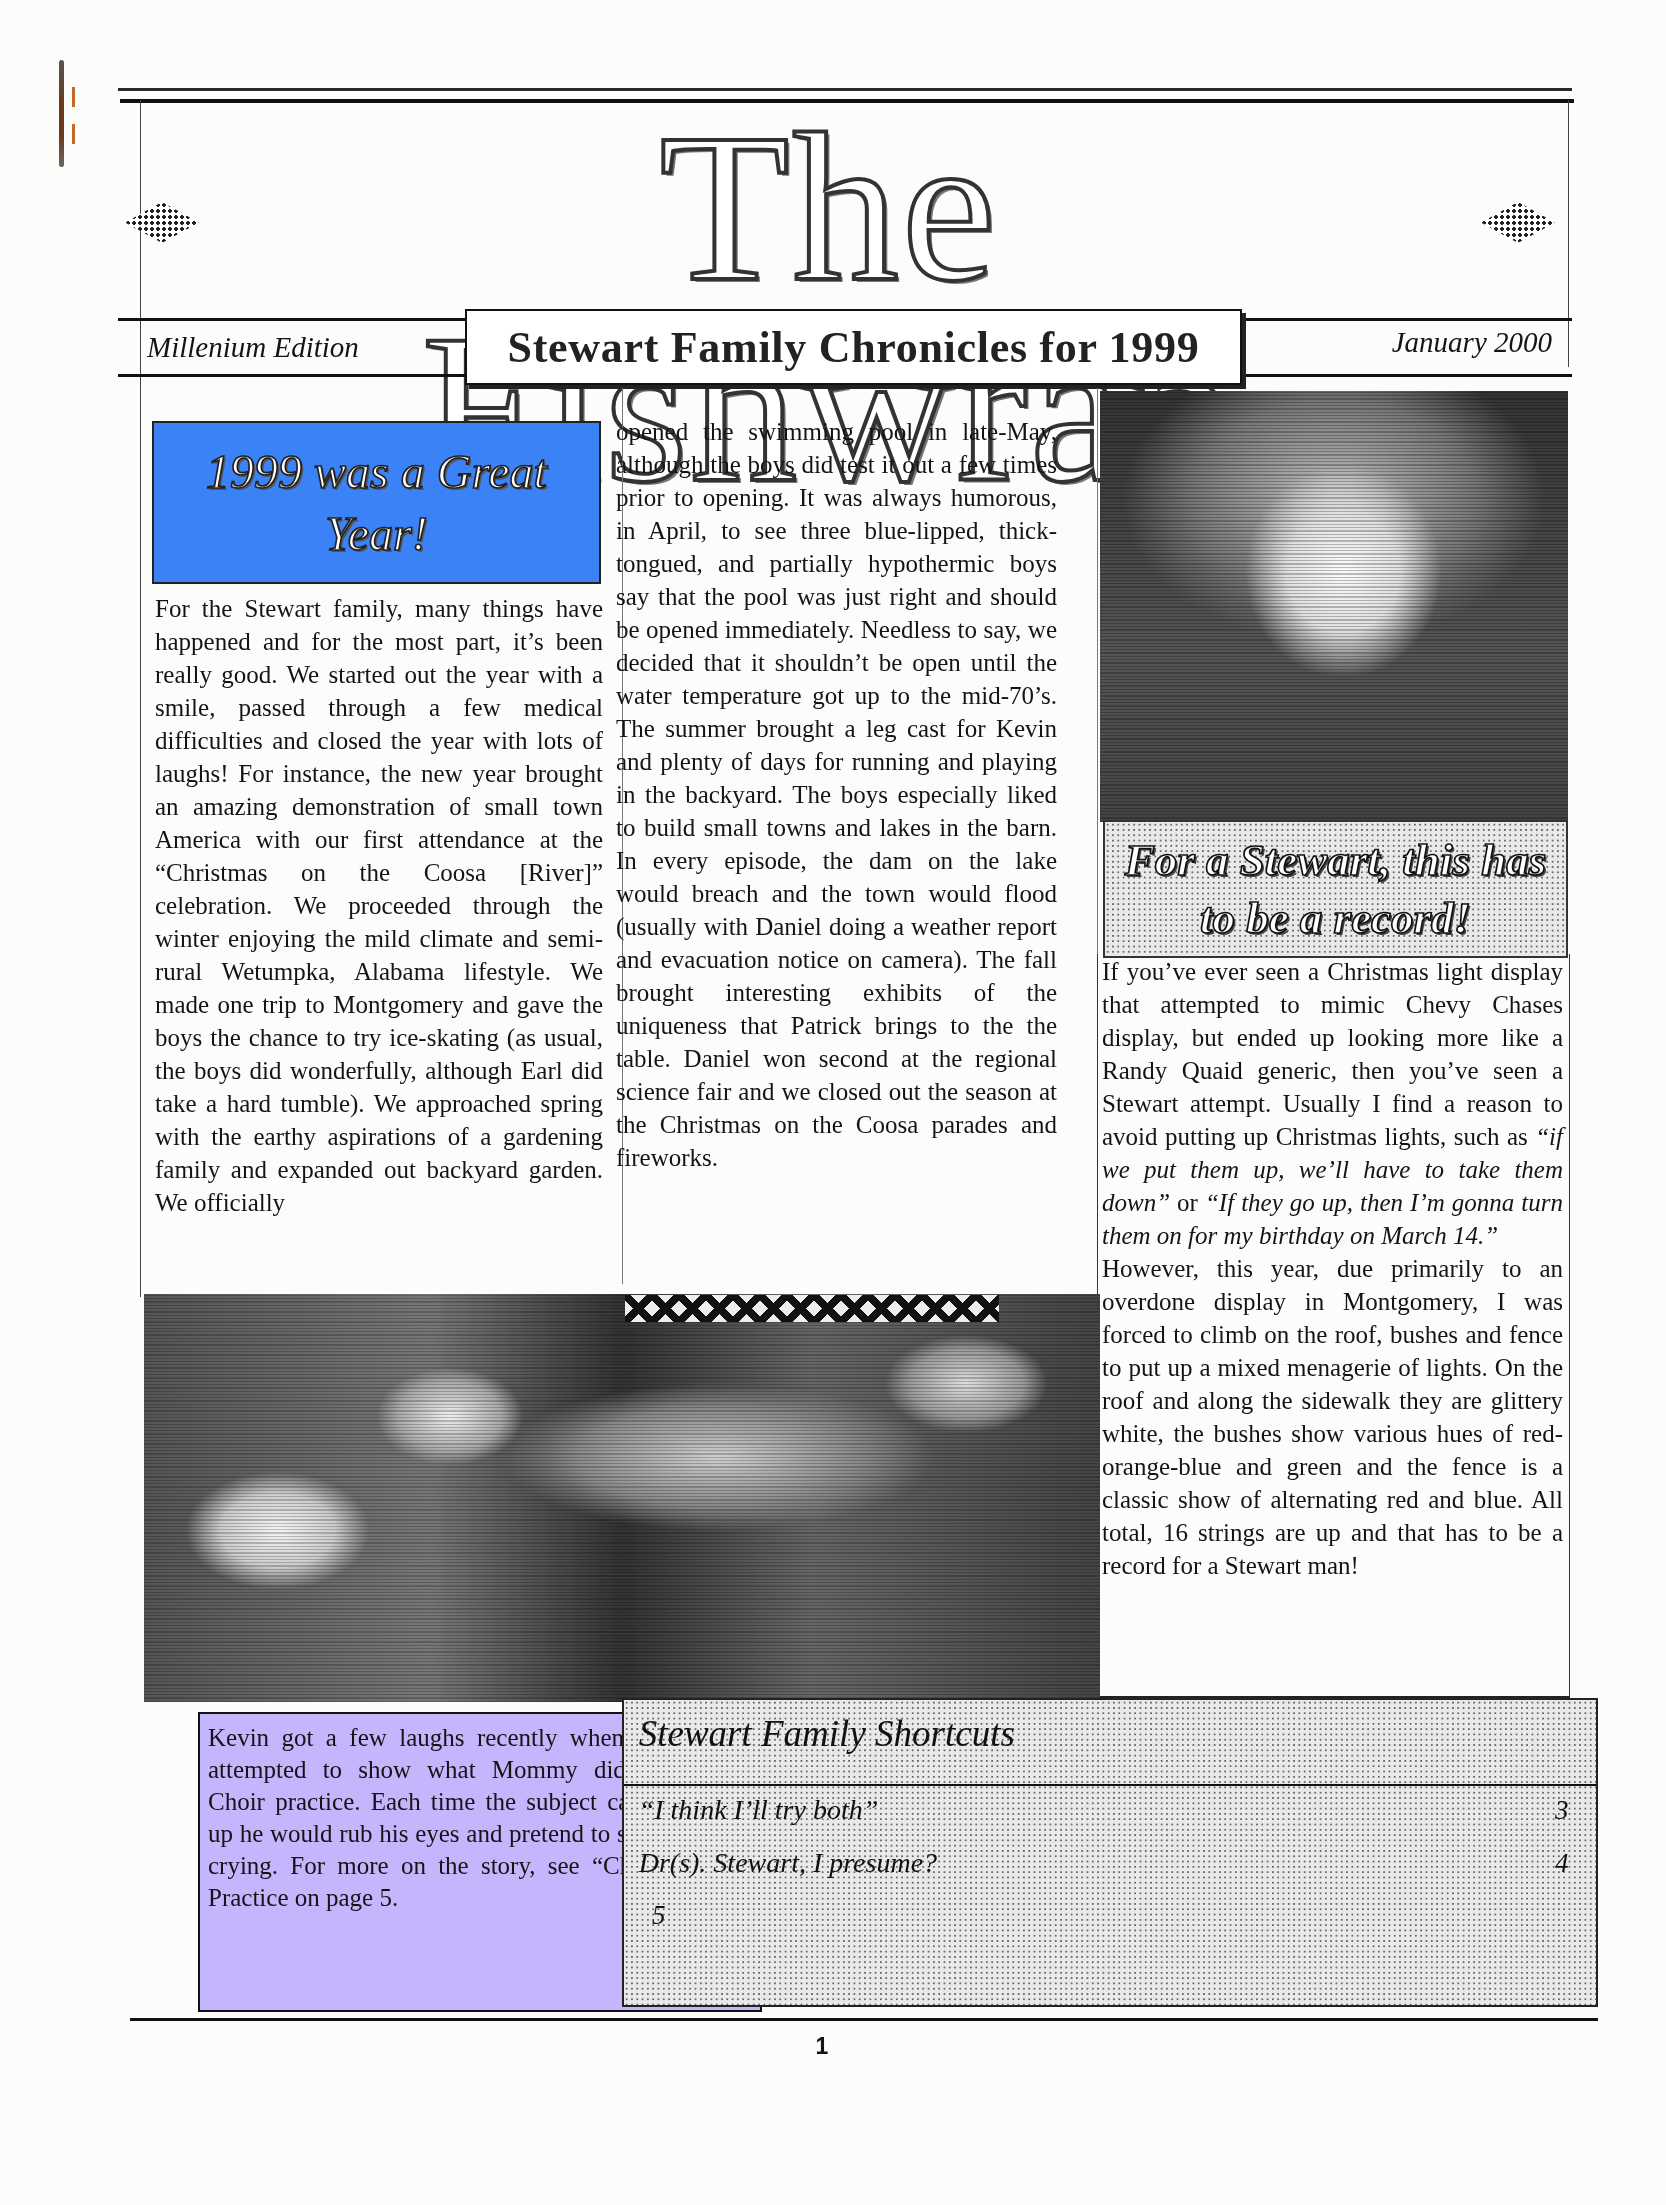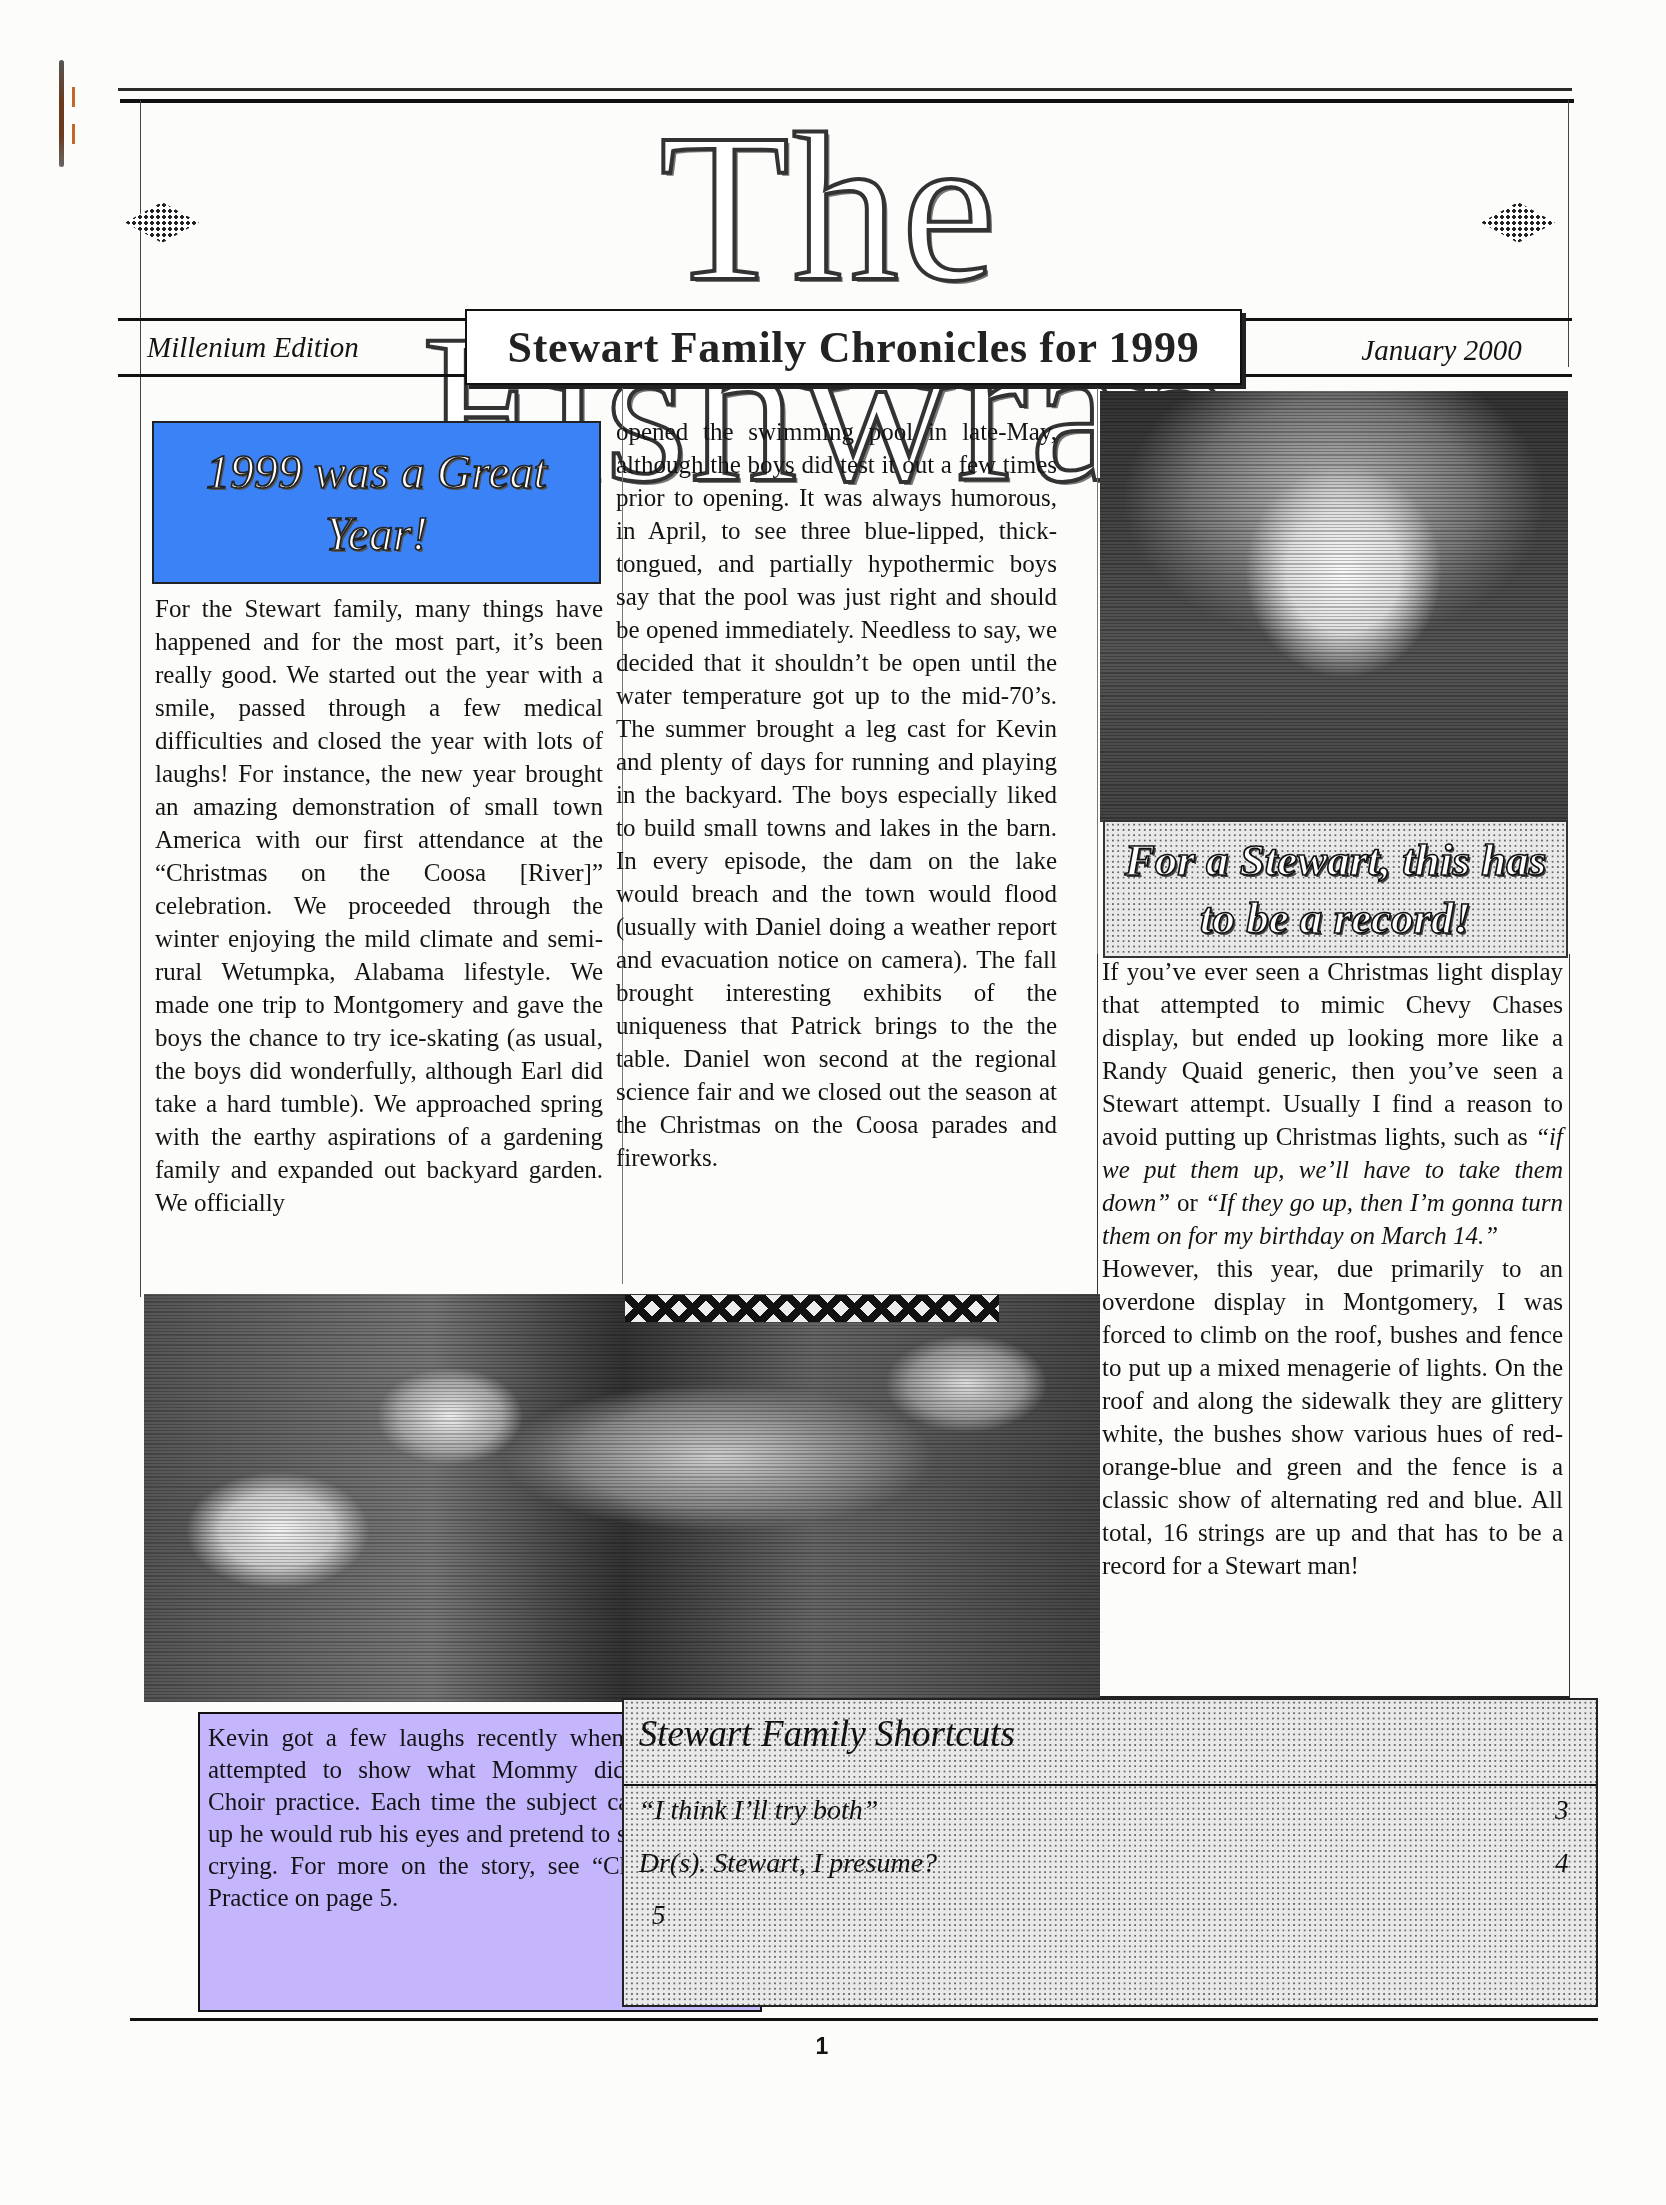--- a/index.html
+++ b/index.html
@@ -37,21 +37,21 @@
     clip-path: polygon(50% 0, 100% 50%, 50% 100%, 0 50%);
   }
   .diamond-left { left: 125px; top: 202px; }
   .diamond-right { left: 1481px; top: 202px; }
 
   
   .sub-rule1 { left: 118px; top: 318px; width: 348px; height: 2.7px; background: #111; }
   .sub-rule1b { left: 1244px; top: 318px; width: 328px; height: 2.7px; background: #111; }
   .sub-rule2 { left: 118px; top: 374px; width: 1454px; height: 3.3px; background: #111; }
   .edition { left: 147px; top: 325px; width: 308px; font-style: italic; font-size: 29px; line-height: 44px; }
-  .date { left: 1331px; top: 328px; width: 221px; font-style: italic; font-size: 29px; line-height: 44px; text-align: center; }
+  .date { left: 1331px; top: 320px; width: 221px; font-style: italic; font-size: 29px; line-height: 44px; text-align: right; }
   .chron-box {
     left: 465px; top: 309px; width: 773px; height: 72px;
     border: 2.7px solid #111; background: #fff;
     box-shadow: 4px 4px 0 #222;
     display: flex; align-items: center; justify-content: center;
   }
   .chron-title { font-weight: bold; font-size: 44px; letter-spacing: 0.7px; color: #222; }
 
   
   .divider-1 { left: 622px; top: 388px; width: 1.3px; height: 896px; background: #777; }

